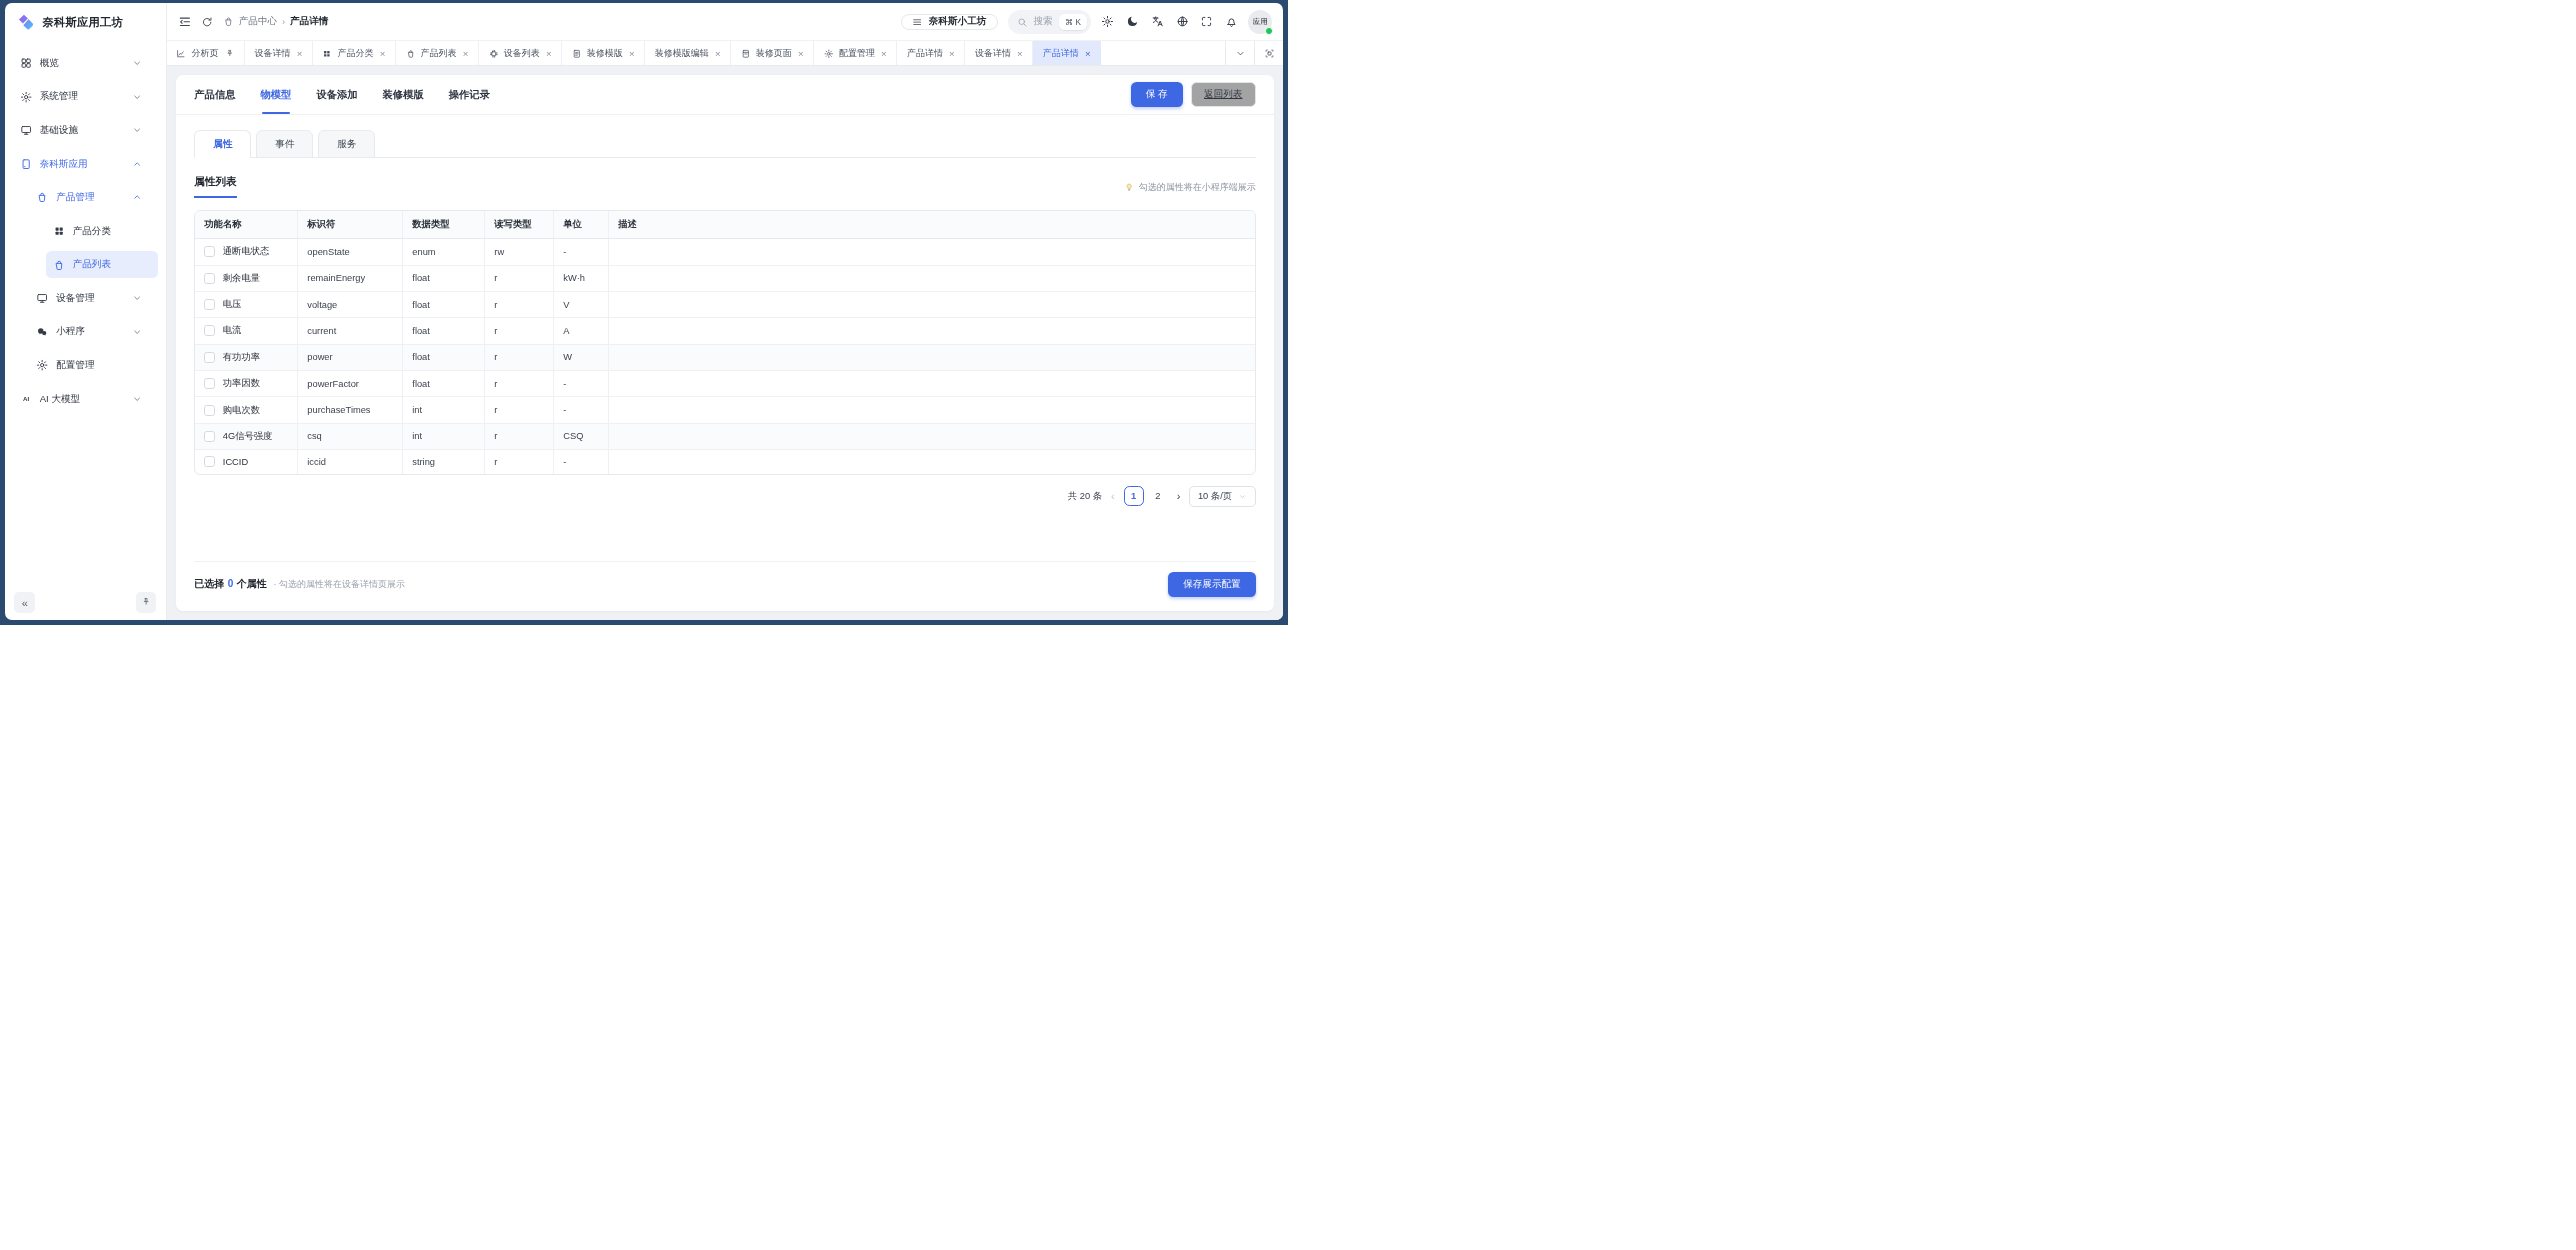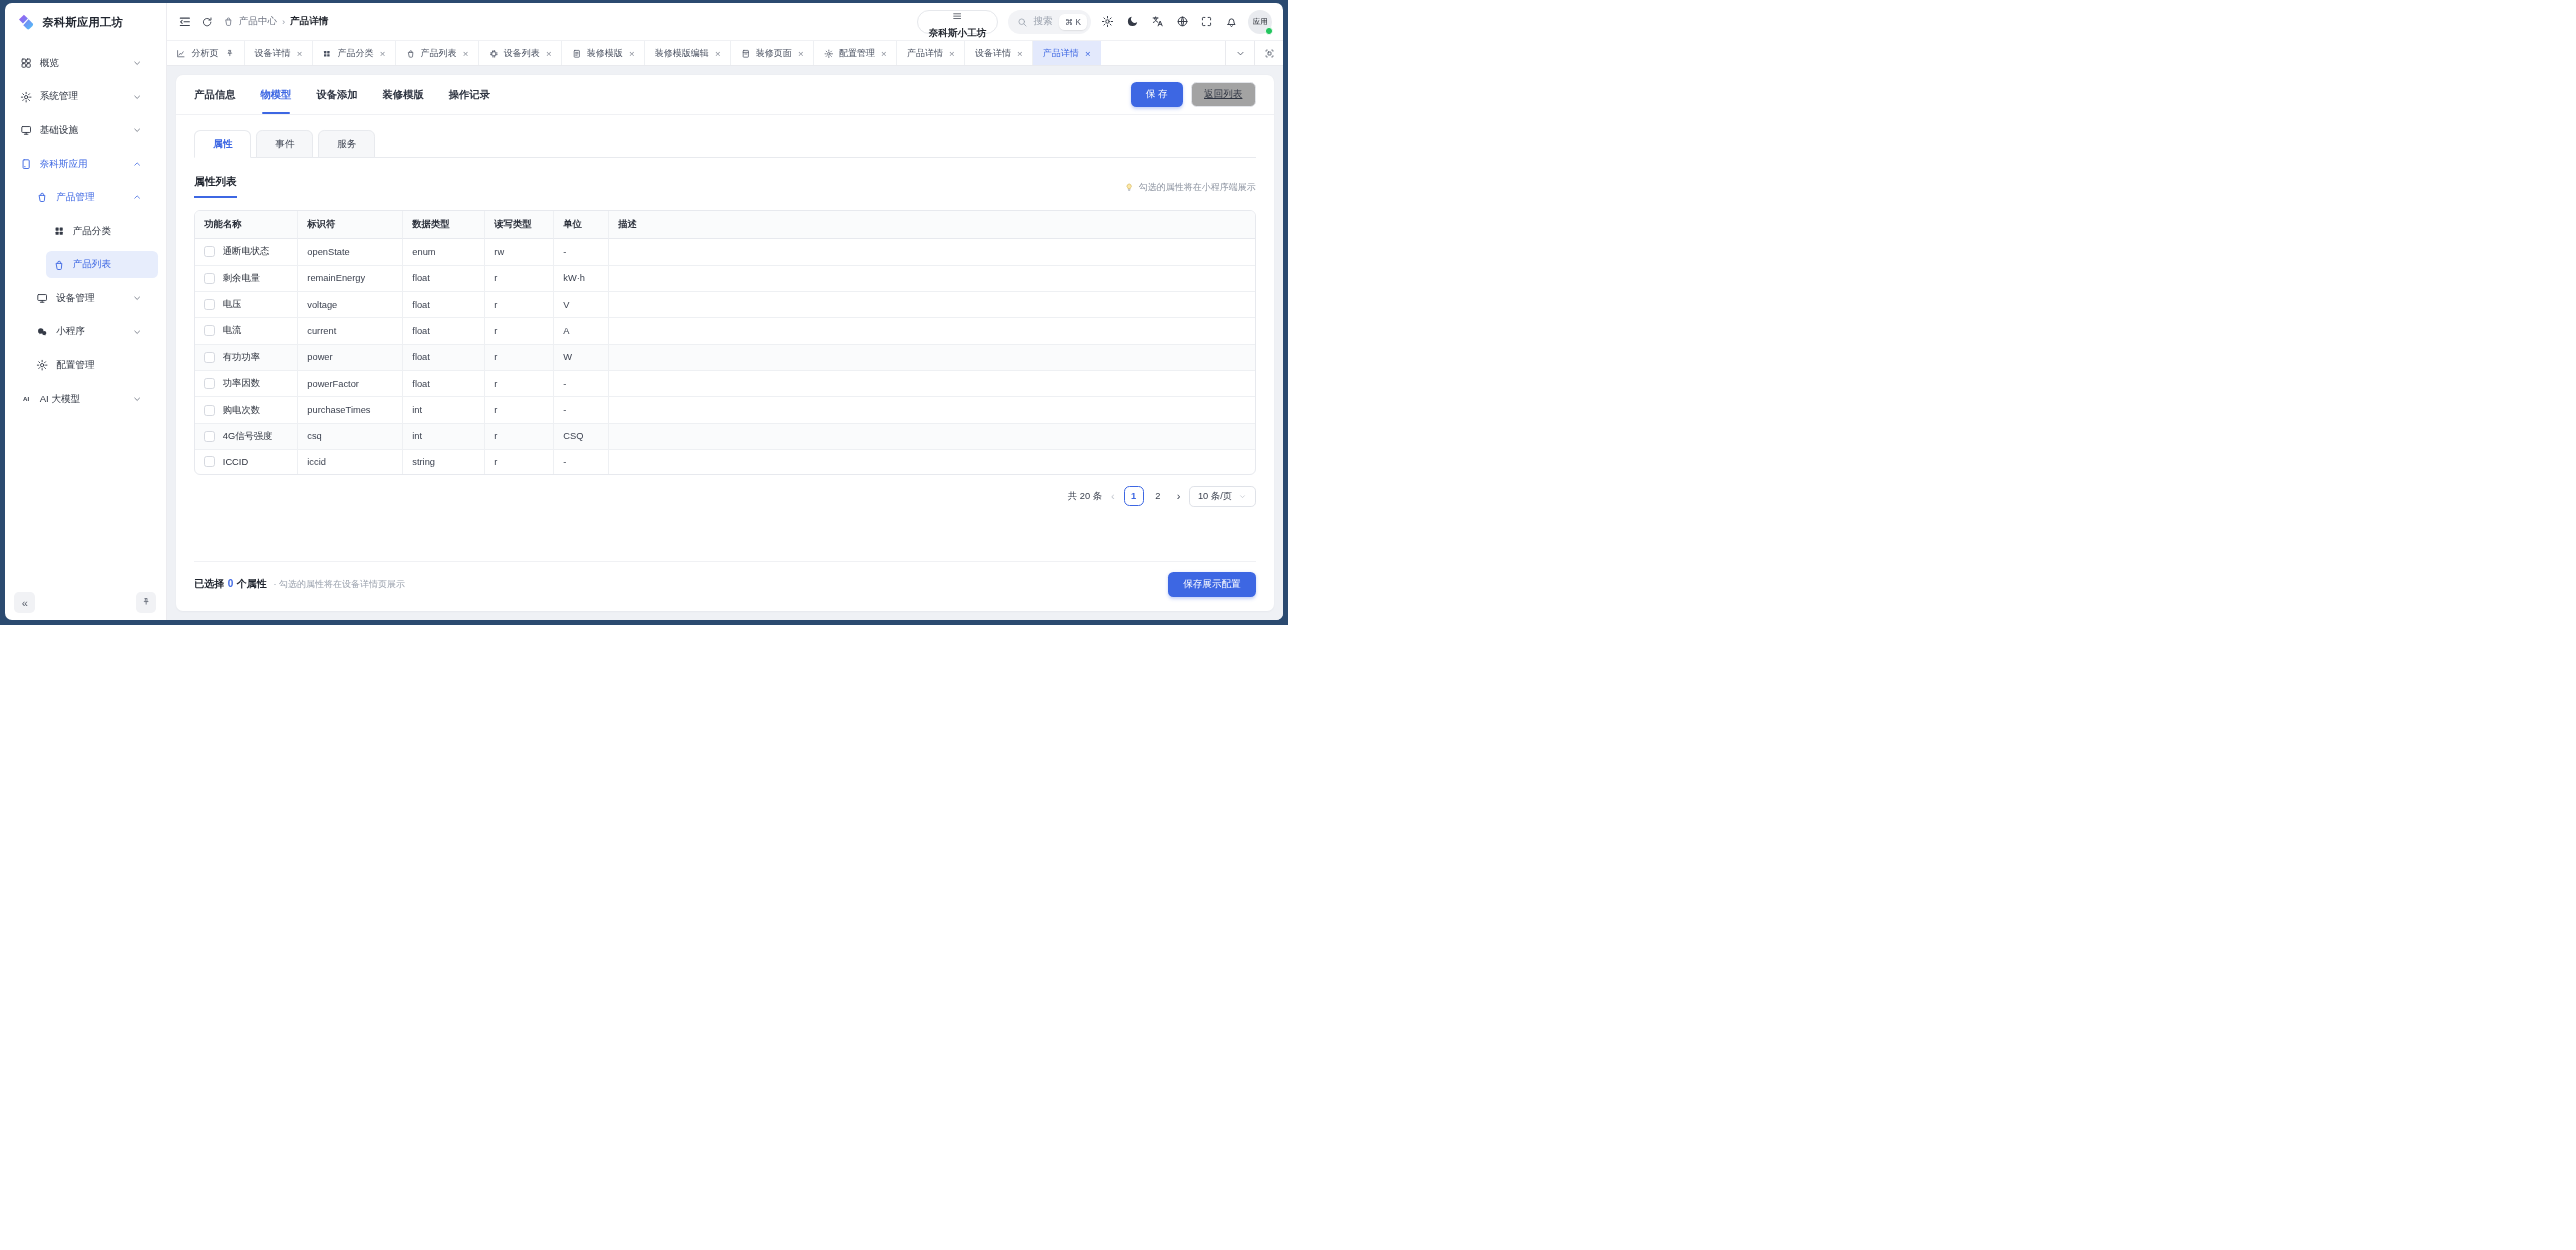--- a/index.html
+++ b/index.html
@@ -35,21 +35,21 @@
   
   .main{flex:1;display:flex;flex-direction:column;min-width:0;}
   .topbar{height:37px;display:flex;align-items:center;padding:0 11px;gap:9.6px;text-align:center;}
   .icon-btn{width:13.7px;height:13.7px;color:#3E4450;cursor:pointer;flex:0 0 auto;}
   .icon-btn svg,.ic svg{width:100%;height:100%;display:block;}
   .breadcrumb{display:flex;align-items:center;gap:4.8px;font-size:9.6px;color:#707684;}
   .breadcrumb .ic{width:11px;height:11px;color:#707684;}
   .crumb-sep{color:#9CA2AE;font-size:9.6px;}
   .crumb-current{color:#23272F;font-weight:600;}
   .topbar-right{margin-left:auto;display:flex;align-items:center;gap:10.3px;}
-  .ws-pill{border:0.7px solid #E6E8EC;border-radius:12.3px;height:24px;padding:0 10.3px;display:flex;gap:6.2px;align-items:center;font-size:9.6px;font-weight:600;color:#23272F;cursor:pointer;flex-direction:column;}
+  .ws-pill{border:0.7px solid #E6E8EC;border-radius:12.3px;height:16px;padding:0 10.3px;display:flex;gap:6.2px;align-items:center;font-size:9.6px;font-weight:600;color:#23272F;cursor:pointer;}
   .ws-pill .ic{width:10.3px;height:10.3px;color:#3E4450;}
   .search-pill{background:#F2F3F6;border-radius:12.3px;height:24px;padding:0 4.1px 0 9px;display:flex;align-items:center;gap:6.2px;color:#9AA1AD;font-size:9.6px;cursor:pointer;}
   .search-pill .ic{width:10.3px;height:10.3px;}
   .kbd{background:#fff;border-radius:5.5px;padding:2.7px 6.2px;font-size:8.2px;color:#4B5160;box-shadow:0 0.7px 1.4px rgba(0,0,0,.10);}
   .hicons{display:flex;gap:11.7px;align-items:center;color:#343A46;}
   .hicons .ic{width:13px;height:13px;cursor:pointer;}
   .avatar{width:24px;height:24px;border-radius:50%;background:#E9EBEF;display:flex;align-items:center;justify-content:center;font-size:7.5px;color:#23272F;position:relative;cursor:pointer;flex:0 0 24px;}
   .dot{position:absolute;right:-0.7px;bottom:-0.7px;width:7.5px;height:7.5px;background:var(--green);border:1.4px solid #fff;border-radius:50%;}
 
   .tabbar{height:26px;border-top:0.7px solid #F0F1F4;border-bottom:0.7px solid #E9EAEE;display:flex;}

